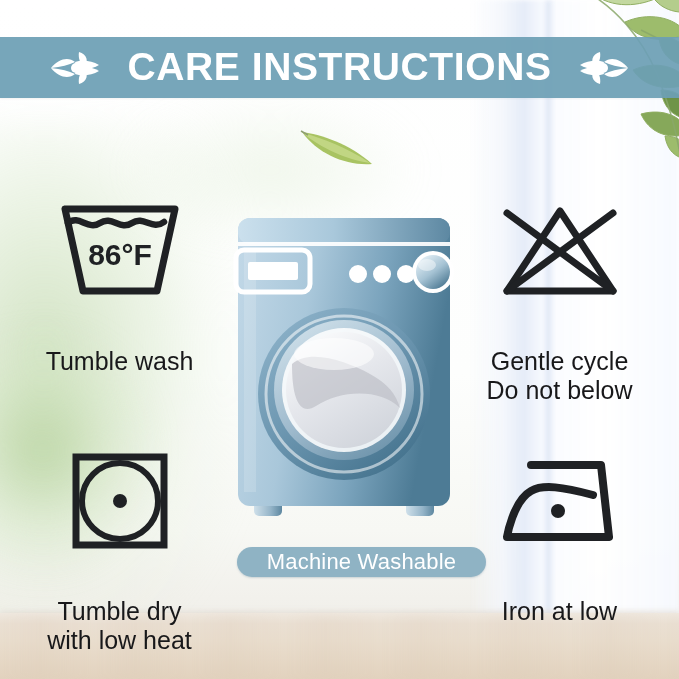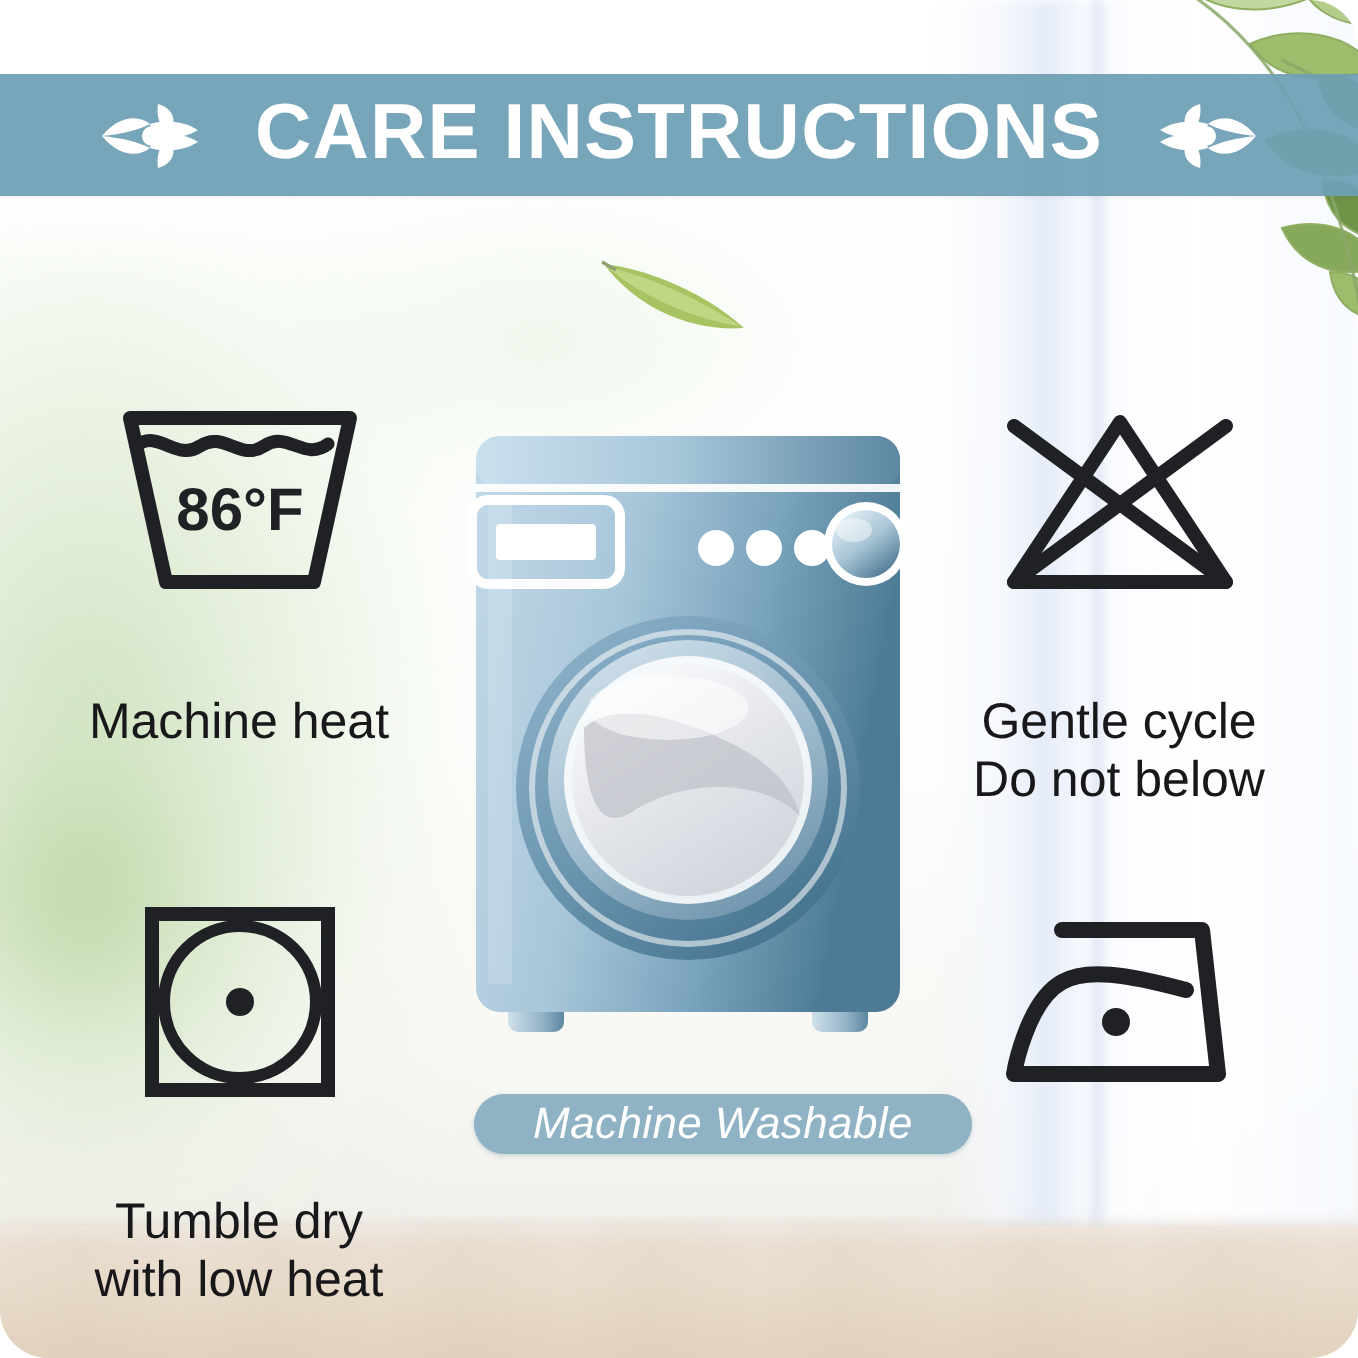--- a/index.html
+++ b/index.html
@@ -1,18 +1,18 @@
 <!DOCTYPE html>
 <html><head>
 <meta charset="utf-8">
 <style>
   html,body{margin:0;padding:0;background:#fff;}
   body{width:679px;height:679px;overflow:hidden;font-family:"Liberation Sans",sans-serif;}
 
-  #stage{position:relative;width:679px;height:679px;overflow:hidden;background:#ffffff;border-radius:24px;}
+  #stage{position:relative;width:679px;height:679px;overflow:hidden;background:#ffffff;}
 
   
   .bg-base{position:absolute;inset:0;background:
       linear-gradient(180deg,#ffffff 0%,#fdfefd 55%,#f7f8f4 78%,#f2f1ec 88%,#efeae3 100%);}
   .bg-green-left{position:absolute;left:-60px;top:120px;width:300px;height:520px;
       background:radial-gradient(ellipse at 35% 45%, rgba(176,206,150,0.55) 0%, rgba(196,220,175,0.38) 32%, rgba(225,238,214,0.20) 58%, rgba(255,255,255,0) 80%);
       filter:blur(14px);}
   .bg-green-left2{position:absolute;left:-30px;top:330px;width:180px;height:240px;
       background:radial-gradient(ellipse at 40% 50%, rgba(162,198,131,0.55) 0%, rgba(205,226,186,0.30) 45%, rgba(255,255,255,0) 75%);
       filter:blur(16px);}
@@ -56,21 +56,21 @@
   #cell-dry{left:12px;top:446px;width:215px;}
   #cell-iron{left:452px;top:446px;width:215px;}
 
   
   .machine{position:absolute;left:230px;top:212px;width:228px;height:320px;}
 
   
   .pill{position:absolute;left:237px;top:547px;width:249px;height:30px;
       border-radius:15px;background:#8fb3c4;display:flex;align-items:center;justify-content:center;
       box-shadow:0 1px 2px rgba(120,150,165,0.35);}
-  .pill span{color:#ffffff;font-size:22px;line-height:1;letter-spacing:0.2px;font-style:italic;}
+  .pill span{color:#ffffff;font-size:22px;line-height:1;letter-spacing:0.2px;}
 </style>
 </head>
 <body>
 
 <div id="stage">
 
   <div class="bg-base"></div>
   <div class="bg-green-left"></div>
   <div class="bg-green-left2"></div>
   <div class="bg-green-top"></div>
@@ -136,21 +136,21 @@
 
   <div class="cell" id="cell-wash">
     <div class="sym">
       <svg width="126" height="96" viewBox="0 0 126 96">
         <path d="M8 6 L118 6 L100 88 L26 88 Z" fill="none" stroke="#1f2124" stroke-width="7" stroke-linejoin="round"></path>
         <path d="M11 20 C22 11 31 28 43 20 C55 12 63 28 75 20 C87 12 95 28 107 19" fill="none" stroke="#1f2124" stroke-width="6.5" stroke-linecap="round"></path>
         <text x="63" y="62" text-anchor="middle" font-family="Liberation Sans, sans-serif" font-size="30" font-weight="bold" fill="#1f2124">86°F</text>
       </svg>
     </div>
     <div class="cap">
-      <div>Machine heat</div>
+      <div>Tumble wash</div>
     </div>
   </div>
 
   <div class="cell" id="cell-bleach">
     <div class="sym">
       <svg width="122" height="96" viewBox="0 0 122 96">
         <path d="M61 8 L114 88 L8 88 Z" fill="none" stroke="#1f2124" stroke-width="7" stroke-linejoin="round"></path>
         <line x1="8" y1="10" x2="114" y2="88" stroke="#1f2124" stroke-width="7" stroke-linecap="round"></line>
         <line x1="114" y1="10" x2="8" y2="88" stroke="#1f2124" stroke-width="7" stroke-linecap="round"></line>
       </svg>
@@ -176,20 +176,21 @@
   </div>
 
   <div class="cell" id="cell-iron">
     <div class="sym">
       <svg width="126" height="92" viewBox="0 0 126 92">
         <path d="M34 10 L104 10 L112 82 L10 82 C10 82 16 46 34 36 C46 29 66 32 96 40" fill="none" stroke="#1f2124" stroke-width="8" stroke-linejoin="round" stroke-linecap="round"></path>
         <circle cx="61" cy="56" r="7" fill="#1f2124"></circle>
       </svg>
     </div>
     <div class="cap">
+      <div>Iron at low</div>
     </div>
   </div>
 
   <svg class="machine" viewBox="0 0 228 320">
     <defs>
       <linearGradient id="bodyGrad" x1="0" y1="0" x2="1" y2="0.25">
         <stop offset="0%" stop-color="#c3d9e8"></stop>
         <stop offset="38%" stop-color="#a9c7da"></stop>
         <stop offset="70%" stop-color="#7ba4bd"></stop>
         <stop offset="100%" stop-color="#4d7b95"></stop>

